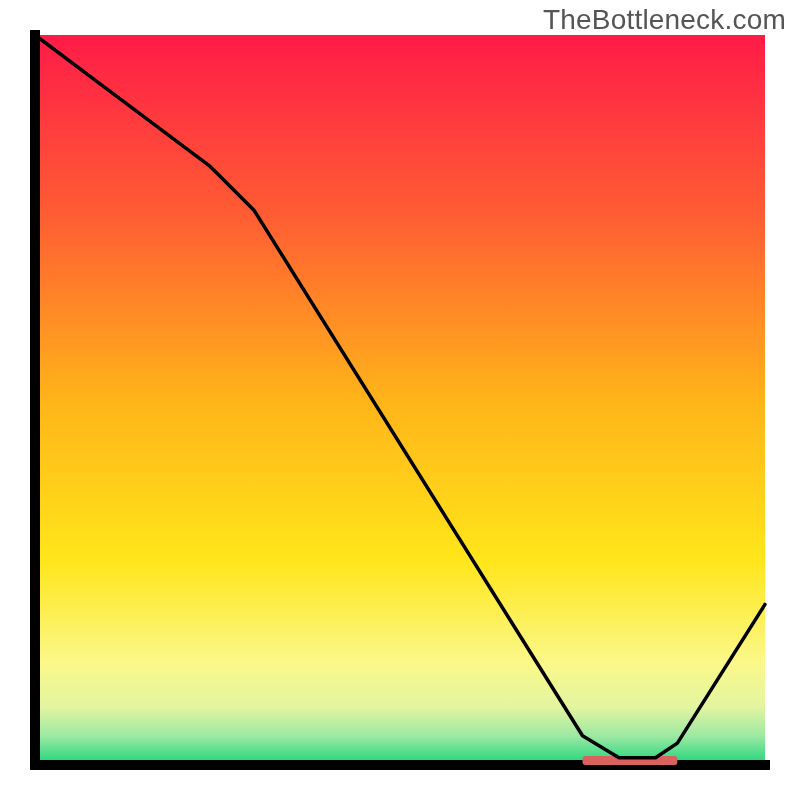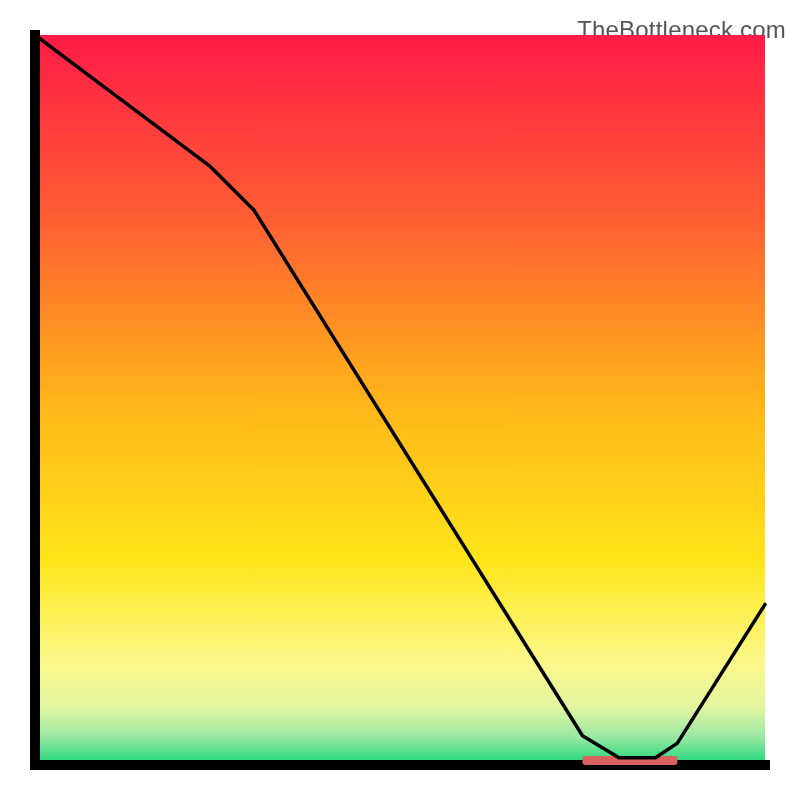--- a/index.html
+++ b/index.html
@@ -14,24 +14,23 @@
   .stage {
     position: relative;
     width: 800px;
     height: 800px;
   }
   .watermark {
     position: absolute;
     top: 4px;
     right: 14px;
     color: #555555;
-    font-size: 24px;
+    font-size: 28px;
     font-weight: 500;
     letter-spacing: 0.2px;
-    margin-top: 12px;
   }
   .chart {
     position: absolute;
     top: 30px;
     left: 30px;
     width: 740px;
     height: 740px;
   }
   .chart svg {
     display: block;

